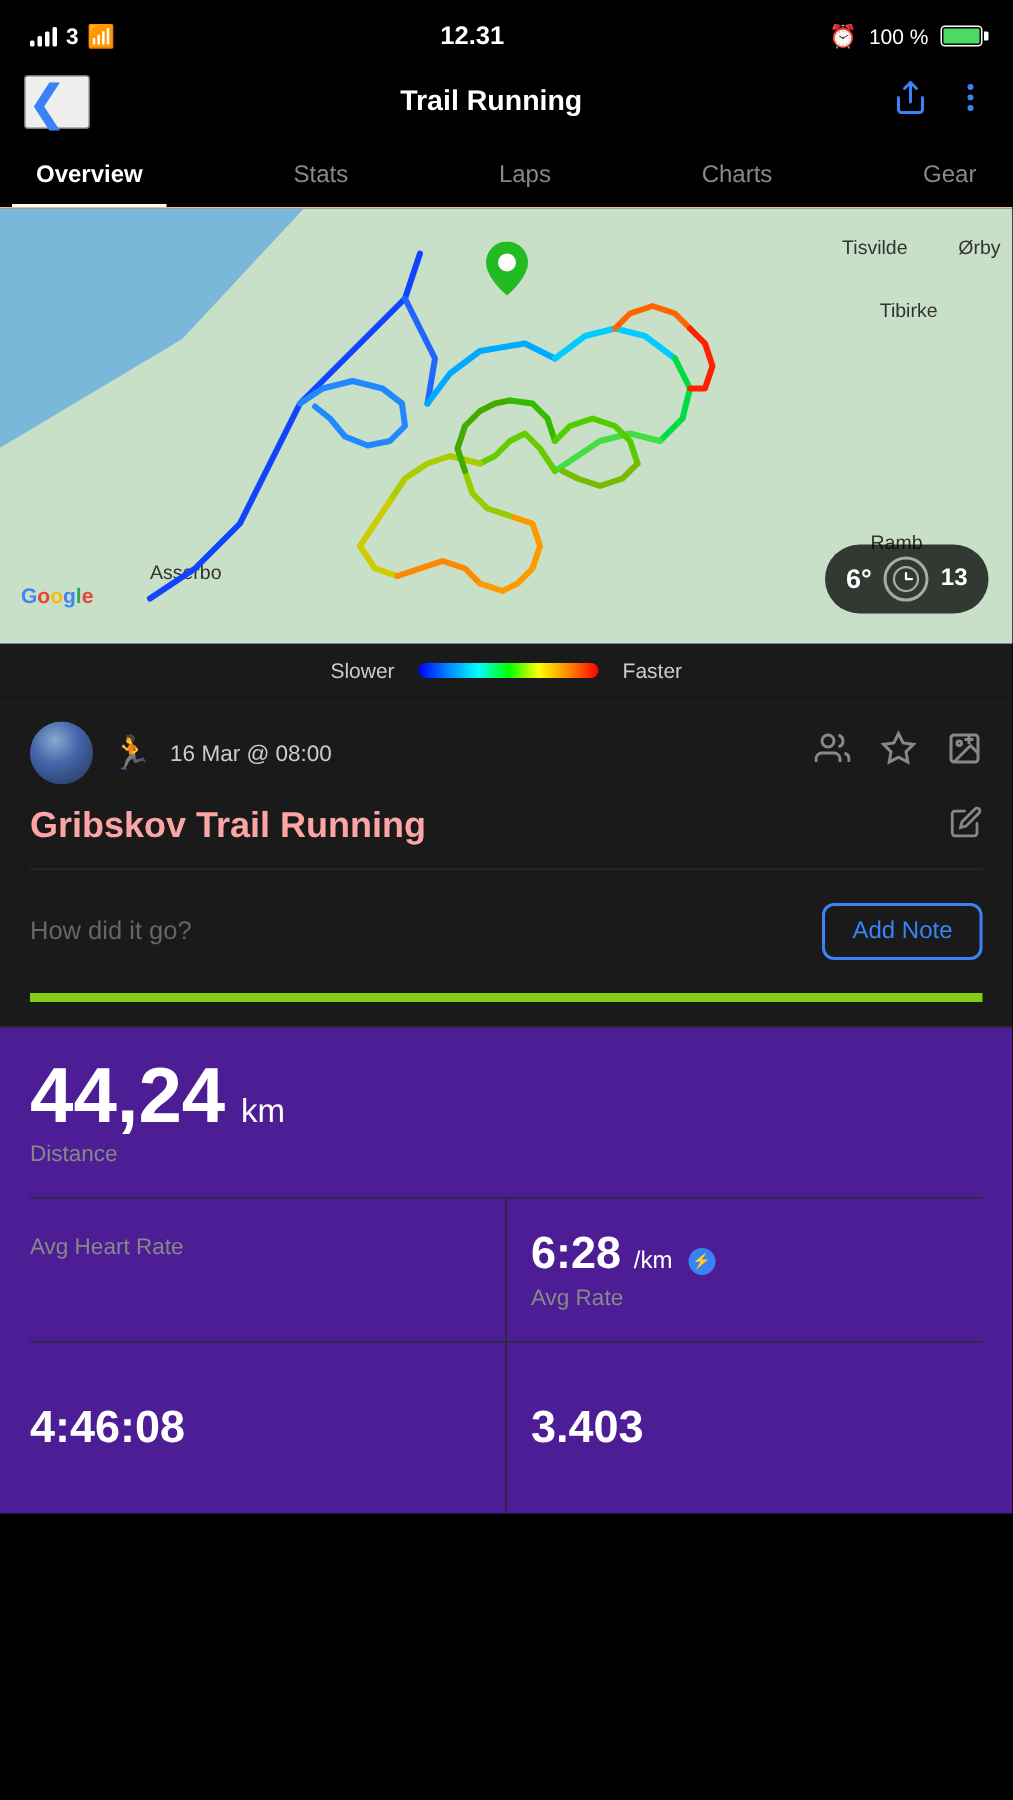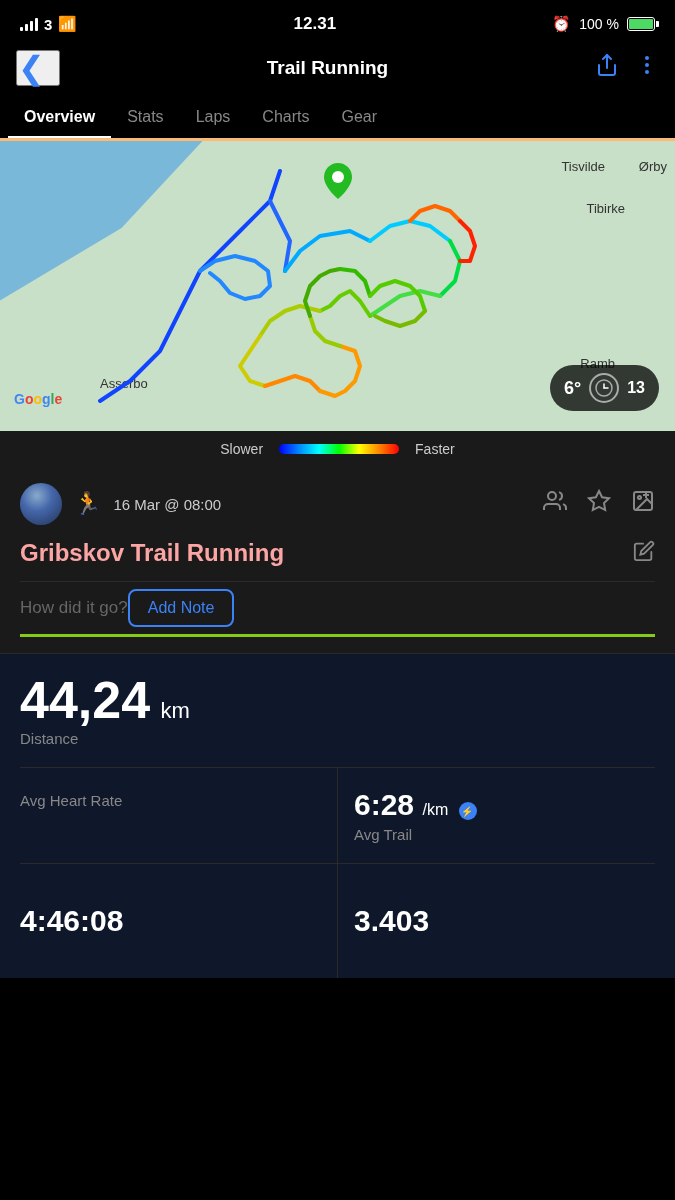--- a/index.html
+++ b/index.html
@@ -103,23 +103,24 @@
     }
     .nav-actions {
       display: flex;
       align-items: center;
       gap: 16px;
     }
 
     
     .tabs-container {
       background: #000;
-      border-bottom: 3px solid #fdba74;
+      border-bottom: 1px solid #fdba74;
       display: flex;
       padding: 0 8px;
+      justify-content: space-between;
     }
     .tab {
       padding: 12px 16px;
       font-size: 16px;
       color: #888;
       cursor: pointer;
       position: relative;
       white-space: nowrap;
     }
     .tab.active {
@@ -279,41 +280,42 @@
     }
     .edit-icon {
       color: #888;
       font-size: 20px;
       cursor: pointer;
     }
 
     .note-row {
       display: flex;
       align-items: center;
-      padding: 7px 0;
+      justify-content: space-between;
+      padding: 22px 0;
       border-top: 1px solid #2a2a2a;
-      border-bottom: 3px solid #84cc16;
+      border-bottom: 6px solid #84cc16;
     }
     .note-placeholder {
       font-size: 17px;
       color: #666;
     }
     .add-note-btn {
       border: 2px solid #3B82F6;
       border-radius: 8px;
       padding: 8px 18px;
       font-size: 16px;
       color: #3B82F6;
       background: transparent;
       cursor: pointer;
     }
 
     
     .stats-section {
-      background: #0f172a;
+      background: #4c1d95;
       padding: 0 20px;
     }
     .stat-full {
       padding: 20px 0;
       border-bottom: 1px solid #2a2a2a;
     }
     .stat-value {
       font-size: 52px;
       font-weight: 700;
       color: #fff;
@@ -598,21 +600,21 @@
   <div class="stats-row">
     <div class="stat-half">
       <div class="stat-label">Avg Heart Rate</div>
     </div>
     <div class="stat-half">
       <div>
         <span class="stat-value-med">6:28</span>
         <span class="stat-unit-med">/km</span>
         <span class="stat-icon"></span>
       </div>
-      <div class="stat-label">Avg Trail</div>
+      <div class="stat-label">Avg Rate</div>
     </div>
   </div>
 
   <div class="stats-row-last">
     <div class="stat-half">
       <div style="padding-top:20px;padding-bottom:20px;">
         <span class="stat-value-med">4:46:08</span>
       </div>
     </div>
     <div class="stat-half">

